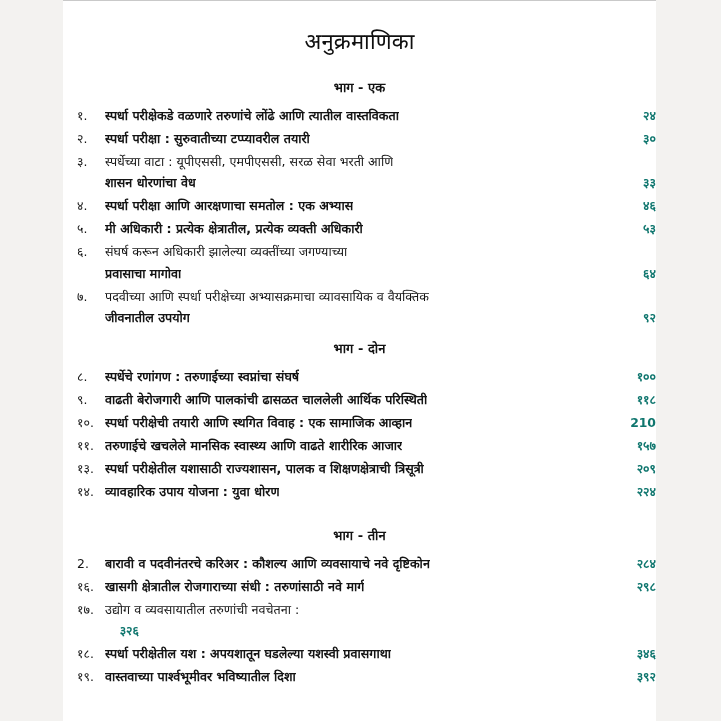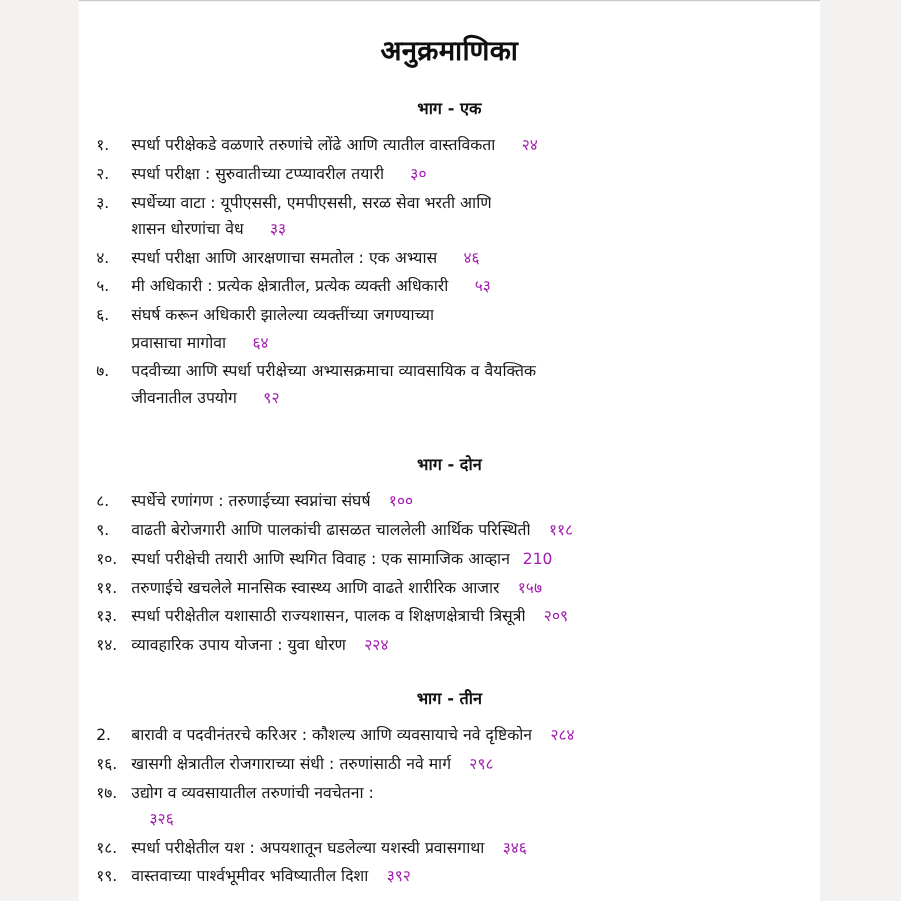--- a/index.html
+++ b/index.html
@@ -35,42 +35,42 @@
     position: relative;
     width: 100%;
     height: 100%;
     padding: 0;
   }
 
   .toc-title {
     text-align: center;
     font-family: "DejaVu Sans", sans-serif;
     font-size: 22px;
-    font-weight: 700;
+    font-weight: 400;
     color: #0f0f0f;
     letter-spacing: 0.2px;
     margin: 0;
     padding-top: 28px;
     line-height: 1.2;
   }
 
   .part-heading {
     text-align: center;
     font-family: "DejaVu Sans", sans-serif;
     font-size: 13px;
     font-weight: 700;
     color: #121212;
     margin: 0;
     line-height: 1.2;
   }
 
   .part-block { margin: 0; padding: 0; }
 
   .part-one   { margin-top: 25px; }
-  .part-two   { margin-top: 36px; }
+  .part-two   { margin-top: 12px; }
   .part-three { margin-top: 26px; }
 
   .entries {
     margin: 0;
     padding: 0;
     list-style: none;
   }
 
   .part-one .entries   { margin-top: 9px; }
   .part-two .entries   { margin-top: 9px; }
@@ -99,35 +99,37 @@
   }
 
   .entry-body {
     flex: 1 1 auto;
     min-width: 0;
   }
 
   .entry-line {
     display: flex;
     align-items: baseline;
+    justify-content: space-between;
     gap: 0;
+    font-weight: bold;
   }
 
   .entry-text {
     flex: 0 1 auto;
     white-space: nowrap;
     overflow: hidden;
   }
 
   .entry-page {
     flex: 0 0 auto;
     width: 34px;
     text-align: right;
     font-size: 12.4px;
-    color: #a21caf;
+    color: #0f766e;
     white-space: nowrap;
   }
 
   .entry-page.empty { visibility: hidden; }
 
   .entry-cont {
     display: flex;
     align-items: center;
     justify-content: space-between;
     gap: 10px;

